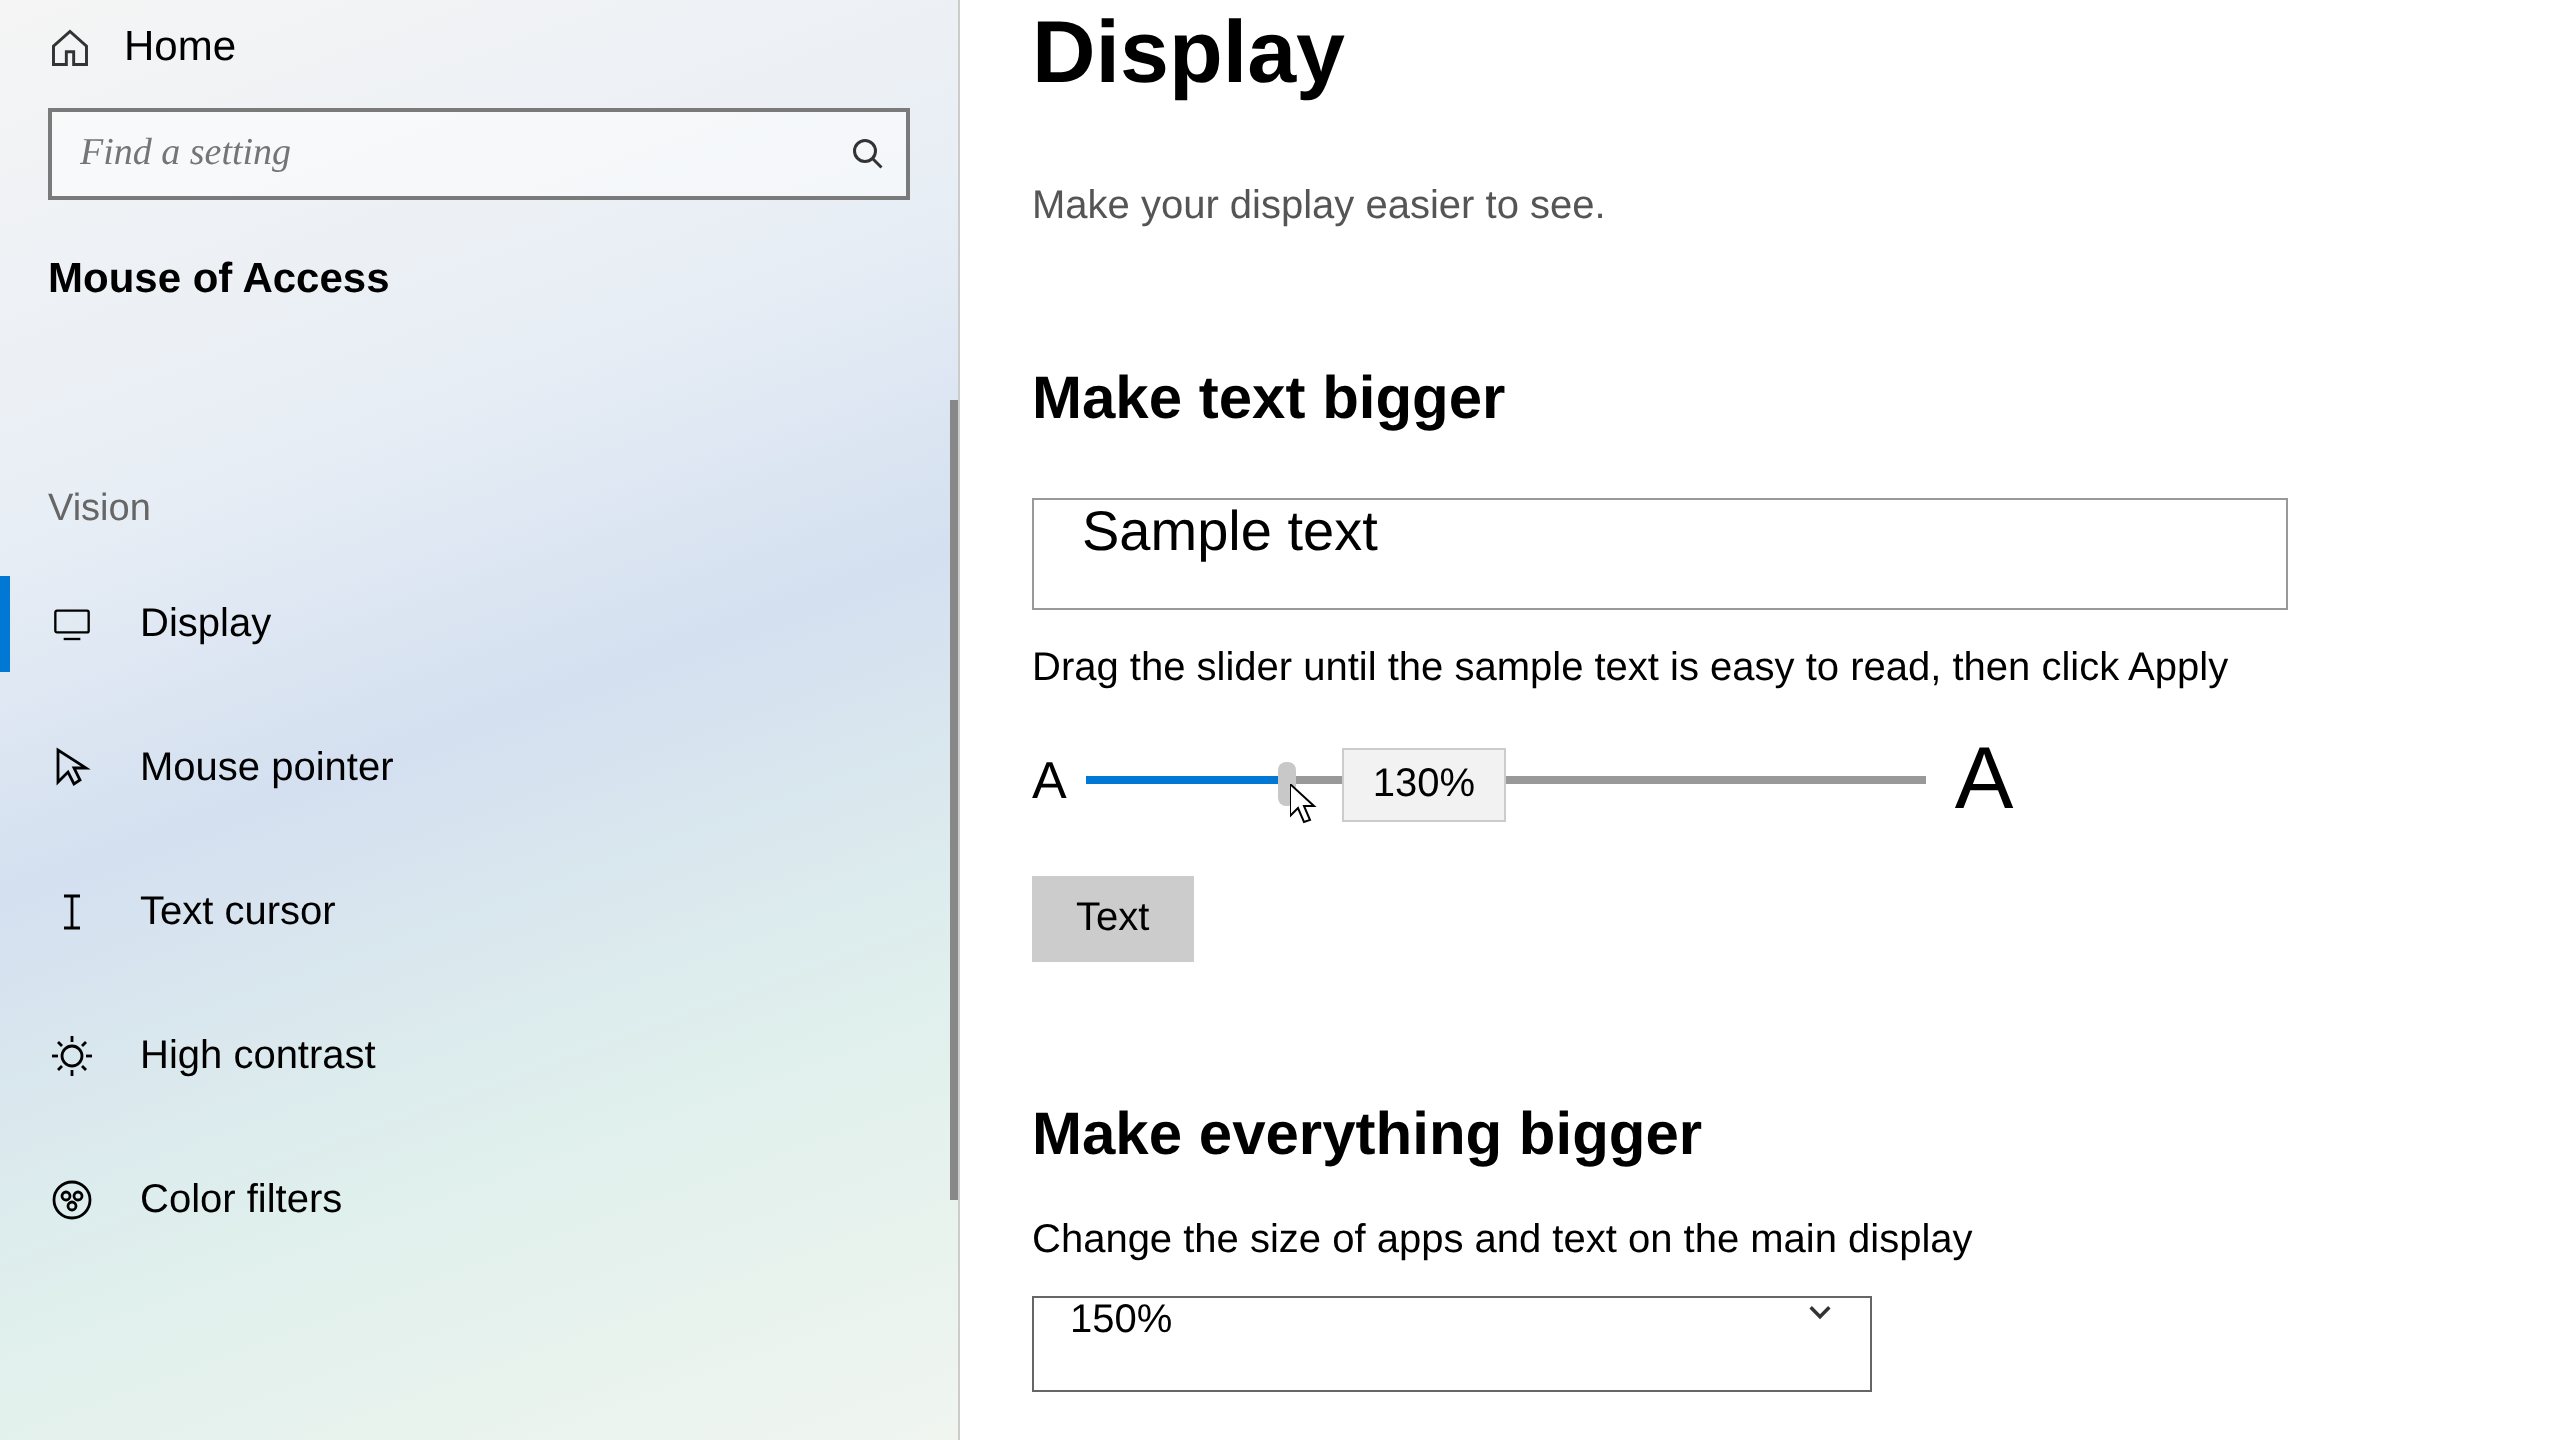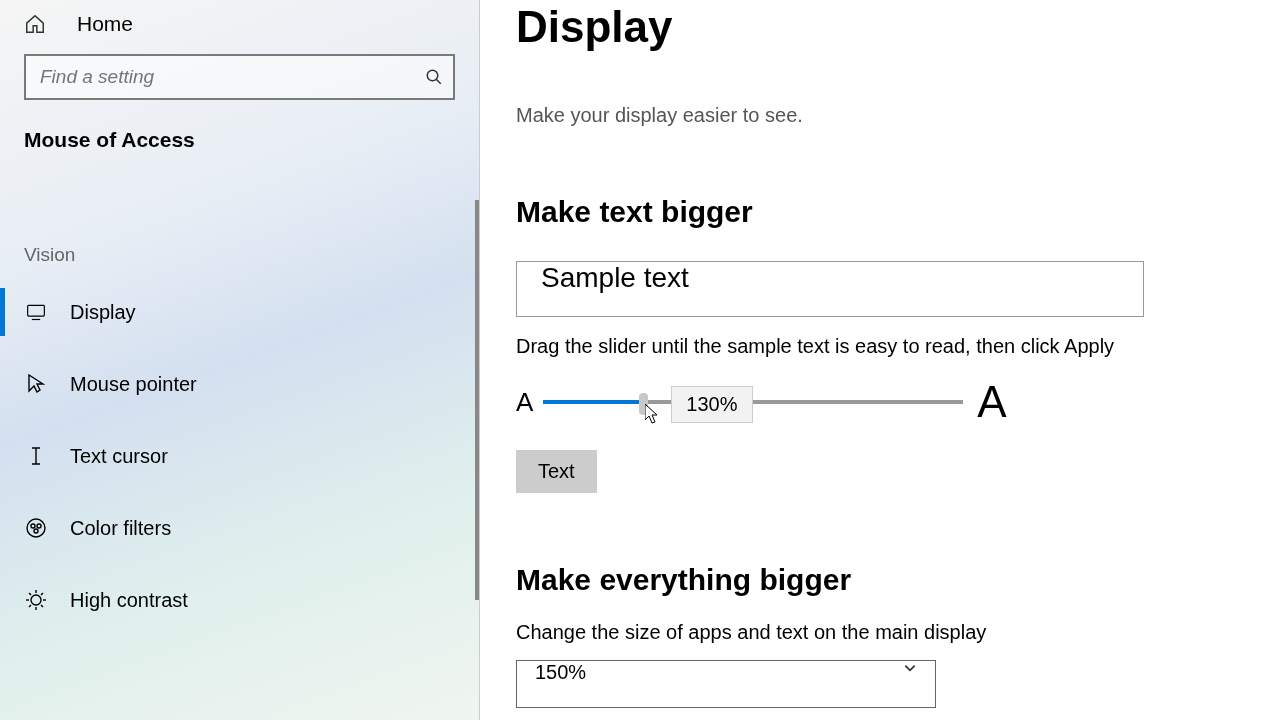--- a/index.html
+++ b/index.html
@@ -17,41 +17,42 @@
   width: 480px;
   height: 100%;
   background: linear-gradient(160deg, #f5f5f5 0%, #e8eef5 30%, #d4e0f0 50%, #e0f0ec 75%, #f0f5f0 100%);
   position: relative;
   border-right: 1px solid #ccc;
 }
 .home-row {
   display: flex;
   align-items: center;
   padding: 12px 24px 18px 24px;
-  gap: 31px;
+  gap: 16px;
 }
 .home-icon { width: 22px; height: 22px; }
 .home-label { font-size: 21px; font-weight: 400; }
 .search-wrap { padding: 0 24px 28px 24px; }
 .search-box {
   display: flex;
   align-items: center;
   border: 2px solid #7a7a7a;
   background: rgba(255,255,255,0.5);
   height: 46px;
   padding: 0 10px 0 14px;
 }
 .search-input {
   flex: 1;
   border: none;
   background: transparent;
   font-size: 19px;
   font-style: italic;
   color: #555;
   outline: none;
+  font-family: Liberation Serif, serif;
 }
 .search-icon { width: 18px; height: 18px; }
 .category-label {
   font-size: 21px;
   font-weight: 600;
   padding: 0 24px 10px 24px;
 }
 .subcategory-label {
   font-size: 19px;
   color: #666;
@@ -87,21 +88,21 @@
   overflow: hidden;
 }
 .page-title {
   font-size: 44px;
   font-weight: 600;
   padding-top: 2px;
 }
 .subtitle {
   font-size: 20px;
   color: #555;
-  margin-top: 52px;
+  margin-top: 40px;
 }
 .section-heading {
   font-size: 30px;
   font-weight: 600;
   margin-top: 68px;
 }
 .sample-box {
   border: 1px solid #999;
   width: 628px;
   height: 56px;
@@ -245,44 +246,44 @@
           <path d="M8 4 H16 M12 4 V20 M8 20 H16"></path>
         </svg>
     </span>
     <span>Text cursor</span>
   </div>
 
 
   <div class="nav-item">
     <span class="nav-icon">
       <svg viewBox="0 0 24 24" width="24" height="24" fill="none" stroke="#000" stroke-width="1.4">
-          <circle cx="12" cy="12" r="9"></circle>
-          <circle cx="9" cy="10" r="2"></circle>
-          <circle cx="15" cy="10" r="2"></circle>
-          <circle cx="12" cy="15" r="2"></circle>
-        </svg>
-    </span>
-    <span>Color filters</span>
-  </div>
-
-  <div class="nav-item">
-    <span class="nav-icon">
-      <svg viewBox="0 0 24 24" width="24" height="24" fill="none" stroke="#000" stroke-width="1.4">
           <circle cx="12" cy="12" r="5"></circle>
           <line x1="12" y1="2" x2="12" y2="5"></line>
           <line x1="12" y1="19" x2="12" y2="22"></line>
           <line x1="2" y1="12" x2="5" y2="12"></line>
           <line x1="19" y1="12" x2="22" y2="12"></line>
           <line x1="5" y1="5" x2="7" y2="7"></line>
           <line x1="17" y1="17" x2="19" y2="19"></line>
           <line x1="5" y1="19" x2="7" y2="17"></line>
           <line x1="17" y1="7" x2="19" y2="5"></line>
         </svg>
     </span>
     <span>High contrast</span>
+  </div>
+
+  <div class="nav-item">
+    <span class="nav-icon">
+      <svg viewBox="0 0 24 24" width="24" height="24" fill="none" stroke="#000" stroke-width="1.4">
+          <circle cx="12" cy="12" r="9"></circle>
+          <circle cx="9" cy="10" r="2"></circle>
+          <circle cx="15" cy="10" r="2"></circle>
+          <circle cx="12" cy="15" r="2"></circle>
+        </svg>
+    </span>
+    <span>Color filters</span>
   </div>
 
   <div class="scrollbar"></div>
 </div>
 
 <div class="main">
   <h1 class="page-title">Display</h1>
   <div class="subtitle">Make your display easier to see.</div>
 
   <h2 class="section-heading">Make text bigger</h2>

